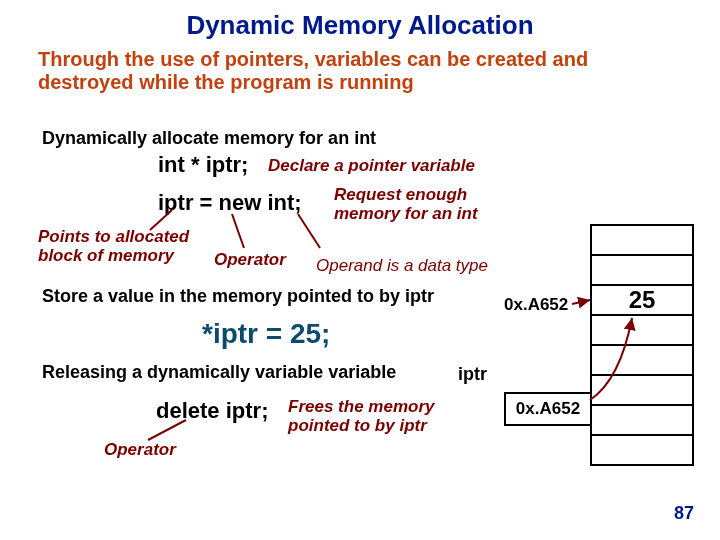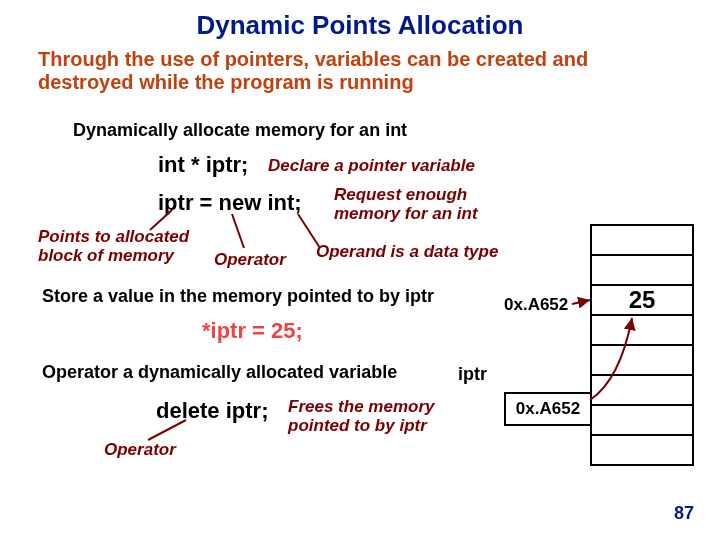--- a/index.html
+++ b/index.html
@@ -31,26 +31,25 @@
     position: absolute;
     top: 48px;
     left: 38px;
     width: 640px;
     color: #c2410c;
     font-size: 20px;
     font-weight: bold;
   }
   .sec1 {
     position: absolute;
-    top: 120px;
+    top: 128px;
     left: 42px;
     color: #000;
     font-size: 18px;
     font-weight: bold;
-    margin-left: 31px;
   }
   .decl {
     position: absolute;
     top: 152px;
     left: 158px;
     font-size: 22px;
     font-weight: bold;
     color: #000;
   }
   .declnote {
@@ -96,42 +95,42 @@
     position: absolute;
     top: 250px;
     left: 214px;
     font-size: 17px;
     font-weight: bold;
     font-style: italic;
     color: #7a0000;
   }
   .operand1 {
     position: absolute;
-    top: 242px;
+    top: 256px;
     left: 316px;
     font-size: 17px;
-    font-weight: bold;
+    font-weight: normal;
     font-style: italic;
     color: #7a0000;
   }
   .sec2 {
     position: absolute;
     top: 286px;
     left: 42px;
     color: #000;
     font-size: 18px;
     font-weight: bold;
   }
   .assign {
     position: absolute;
     top: 318px;
     left: 202px;
-    font-size: 22px;
-    font-weight: bold;
-    color: #ef4444;
+    font-size: 28px;
+    font-weight: bold;
+    color: #0c4a6e;
   }
   .sec3 {
     position: absolute;
     top: 362px;
     left: 42px;
     color: #000;
     font-size: 18px;
     font-weight: bold;
   }
   .delete {
@@ -228,38 +227,38 @@
     position: absolute;
     top: 0; left: 0;
     width: 720px; height: 540px;
     pointer-events: none;
   }
 </style>
 </head>
 <body>
 
 <div class="stage">
-  <div class="title">Dynamic Points Allocation</div>
+  <div class="title">Dynamic Memory Allocation</div>
   <div class="intro">Through the use of pointers, variables can be created and destroyed while the program is running</div>
 
   <div class="sec1">Dynamically allocate memory for an int</div>
   <div class="decl">int * iptr;</div>
   <div class="declnote">Declare a pointer variable</div>
 
   <div class="newexpr">iptr = new int;</div>
   <div class="reqnote">Request enough memory for an int</div>
 
   <div class="points-note">Points to allocated block of memory</div>
   <div class="operator1">Operator</div>
   <div class="operand1">Operand is a data type</div>
 
   <div class="sec2">Store a value in the memory pointed to by iptr</div>
   <div class="assign">*iptr = 25;</div>
 
-  <div class="sec3">Operator a dynamically allocated variable</div>
+  <div class="sec3">Releasing a dynamically variable variable</div>
   <div class="delete">delete iptr;</div>
   <div class="freesnote">Frees the memory pointed to by iptr</div>
   <div class="operator2">Operator</div>
 
   <div class="memstack">
     <div class="memcell"></div>
     <div class="memcell"></div>
     <div class="memcell">25</div>
     <div class="memcell"></div>
     <div class="memcell"></div>

